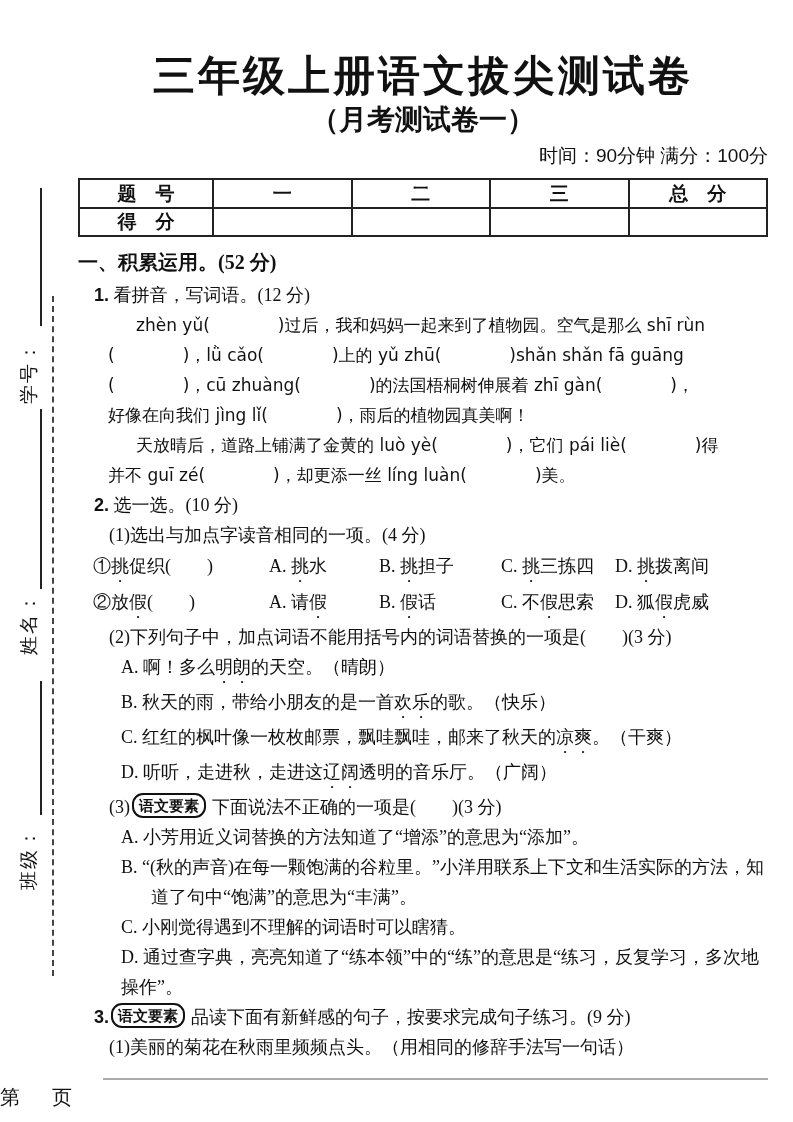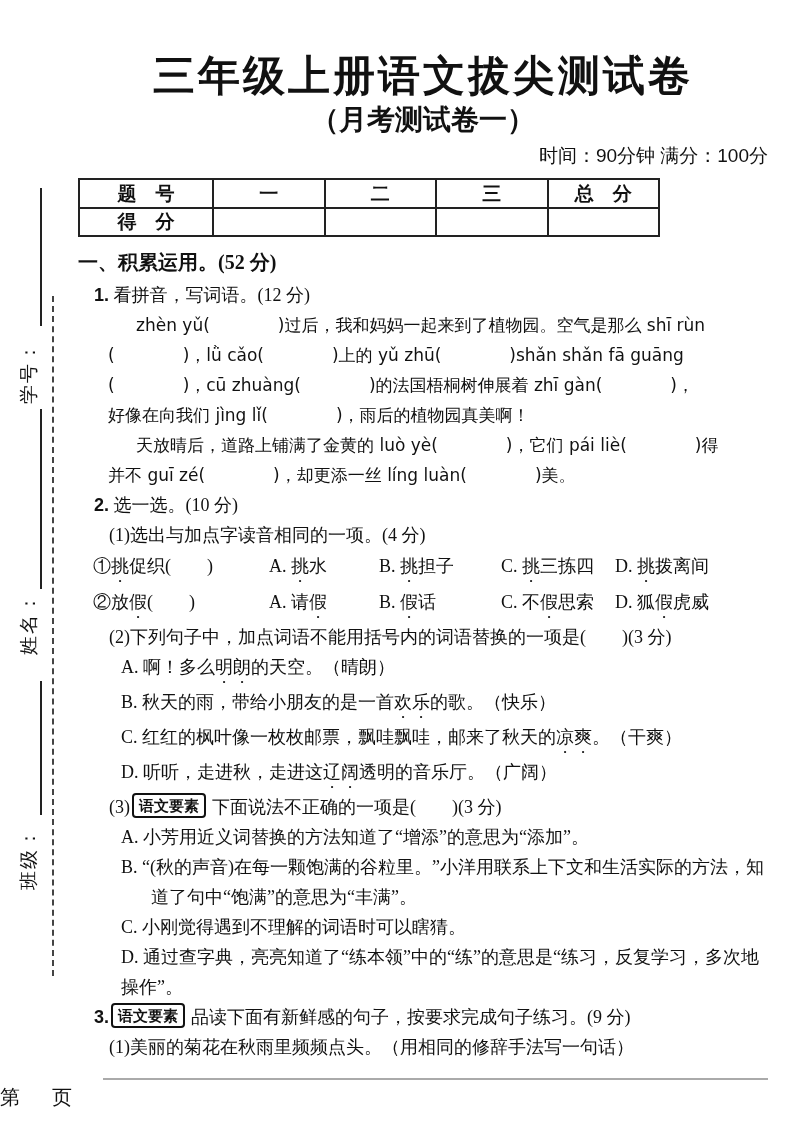--- a/index.html
+++ b/index.html
@@ -42,21 +42,21 @@
     text-align:center;
     font-family:"Liberation Sans",sans-serif;
     font-weight:bold;font-size:28px;line-height:36px;
   }
   .meta{
     margin-top:6px;text-align:right;
     font-family:"Liberation Sans",sans-serif;
     font-size:19px;line-height:24px;
   }
   table.score{
-    margin-top:10px;width:582px;border-collapse:collapse;
+    margin-top:10px;width:690px;border-collapse:collapse;
     font-family:"Liberation Sans",sans-serif;font-size:19px;font-weight:bold;
     table-layout:fixed;
   }
   table.score td{
     border:2px solid #222;text-align:center;padding:0;
   }
   table.score .r1 td{height:27px;}
   table.score .r2 td{height:21px;}
   table.score col.c0{width:134px;}
 
@@ -78,21 +78,21 @@
     grid-template-columns:176px 110px 122px 114px auto;
     line-height:32px;font-size:18px;
   }
   .em{
     -webkit-text-emphasis:filled dot #111;
     -webkit-text-emphasis-position:under left;
     text-emphasis:filled dot #111;
     text-emphasis-position:under left;
   }
   .badge{
-    display:inline-block;border:2px solid #111;border-radius:4px;
+    display:inline-block;border:2px solid #111;border-radius:11px;
     padding:0 5px;margin:0 6px 0 2px;
     font-size:15px;line-height:21px;font-weight:bold;vertical-align:2px;
     font-family:"Liberation Sans",sans-serif;
   }
   .answer-line{
     margin-top:16px;margin-left:25px;
     border-bottom:2px solid #aaa;height:0;
   }
   .footer{
     position:absolute;left:0;right:0;top:1084px;text-align:left;

